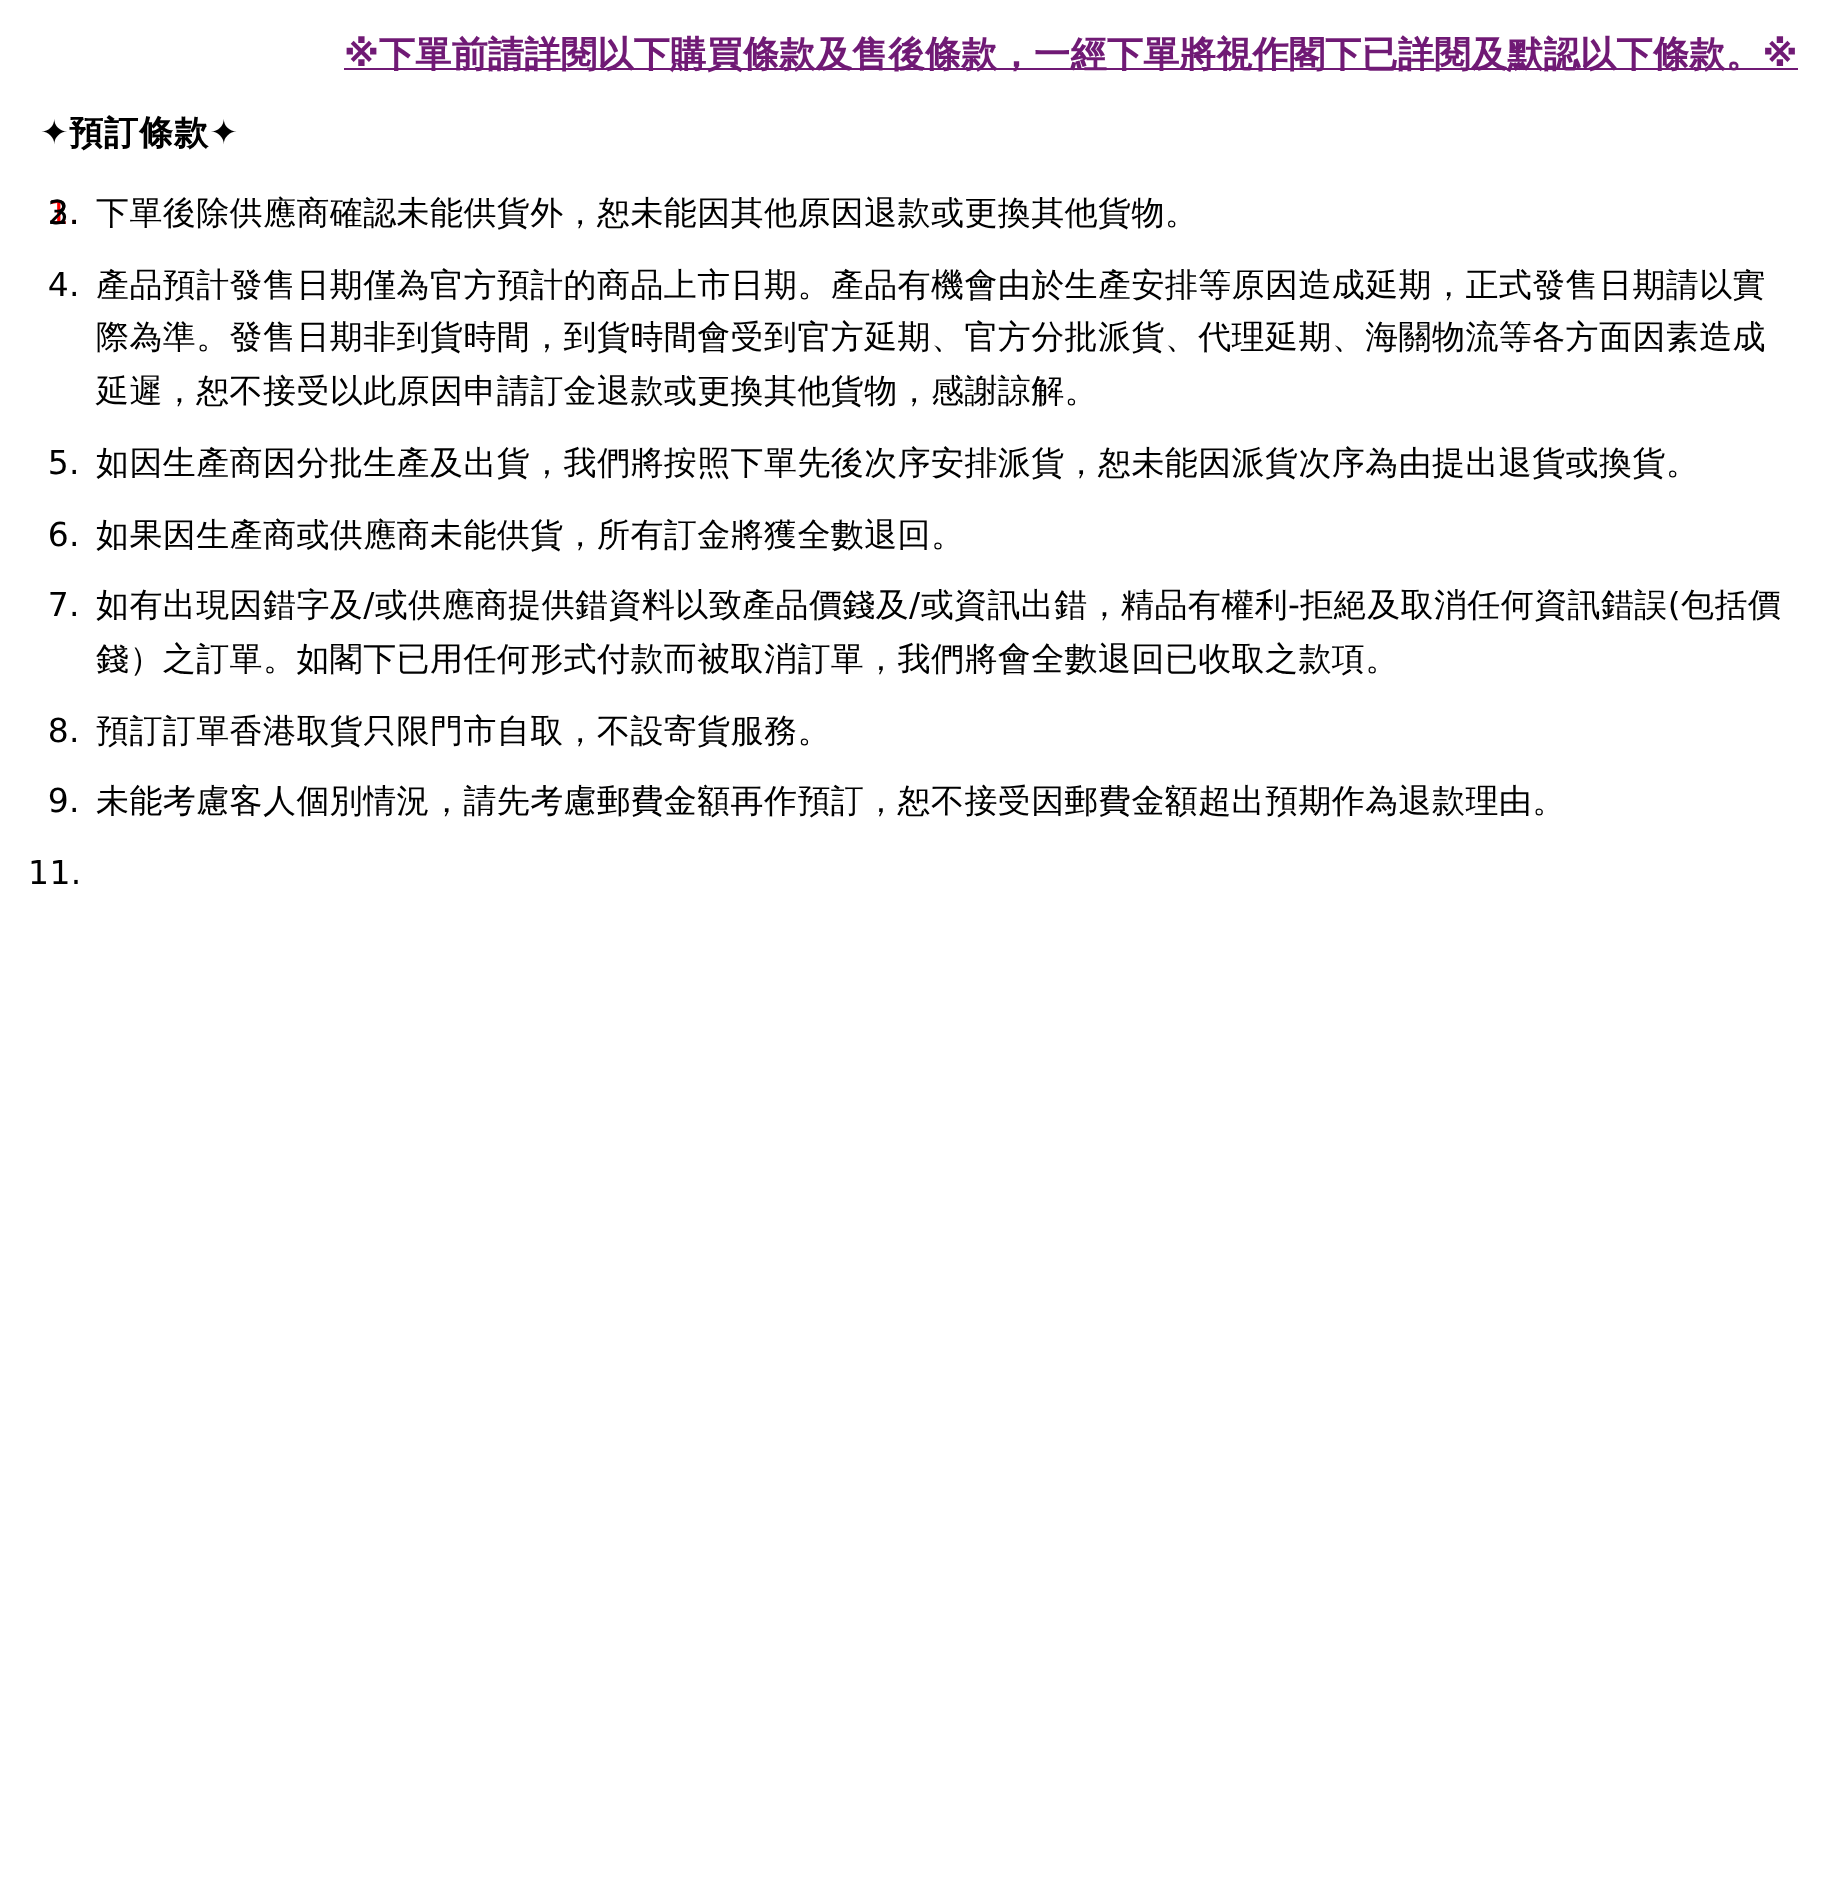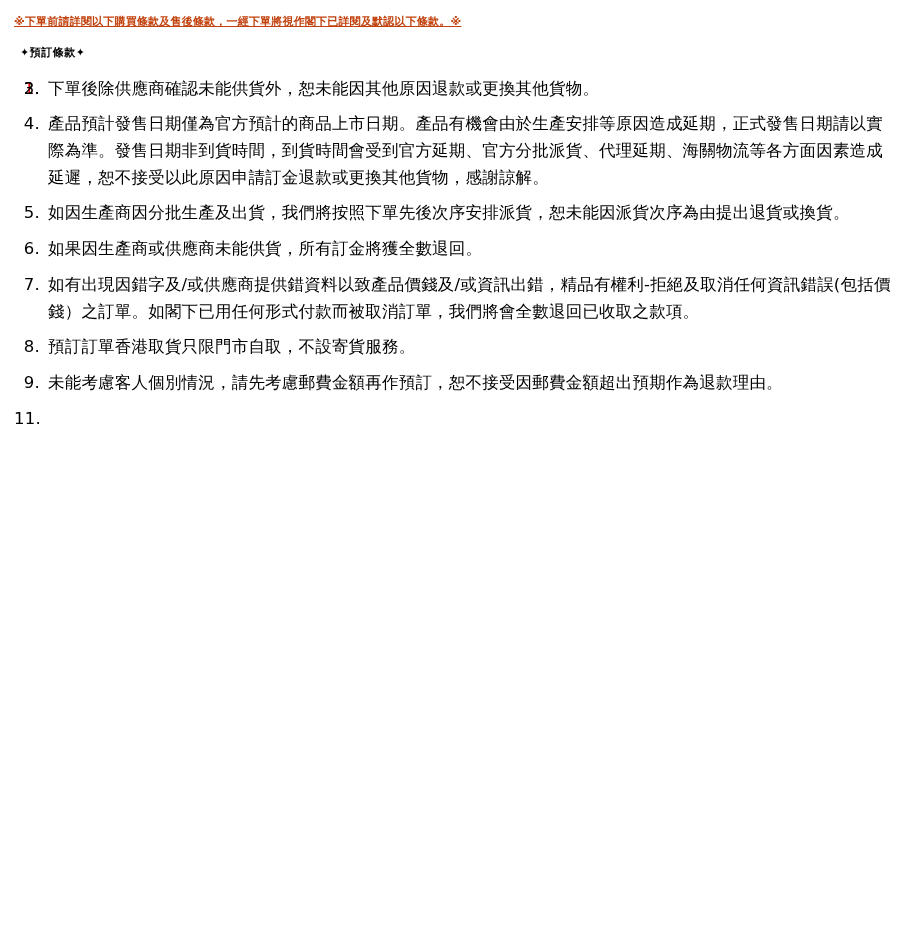--- a/index.html
+++ b/index.html
@@ -12,31 +12,32 @@
     min-height: 948px;
     font-family: "DejaVu Sans", "Liberation Sans", sans-serif;
     color: #000000;
   }
   .page {
     width: 913px;
     box-sizing: border-box;
     padding: 12px 14px 0 14px;
   }
   .notice {
-    color: #c2410c;
+    color: #701a75;
     font-weight: bold;
-    font-size: 11px;
+    font-size: 18px;
     text-decoration: underline;
     letter-spacing: 0.2px;
     line-height: 1.5;
     margin: 2px 0 14px 0;
     white-space: nowrap;
+    text-align: right;
   }
   .section-title {
-    font-size: 11px;
+    font-size: 17px;
     font-weight: bold;
     color: #000000;
     margin: 0 0 16px 6px;
     letter-spacing: 0.5px;
   }
   ol.terms {
     list-style: none;
     margin: 0;
     padding: 0;
   }

